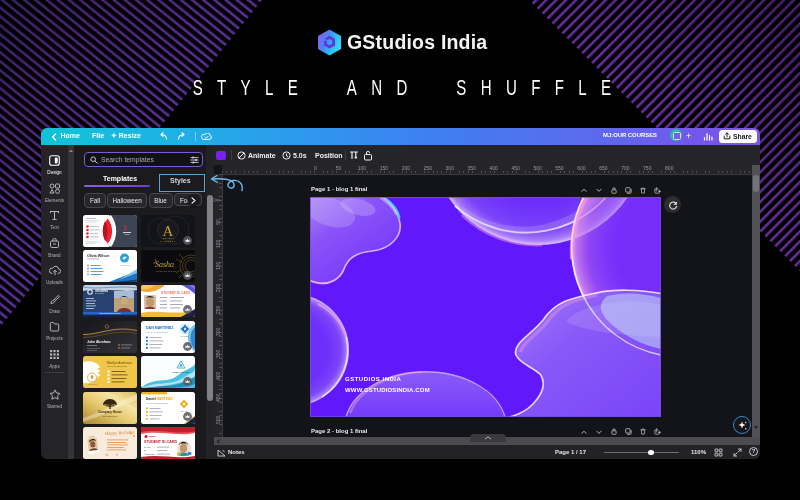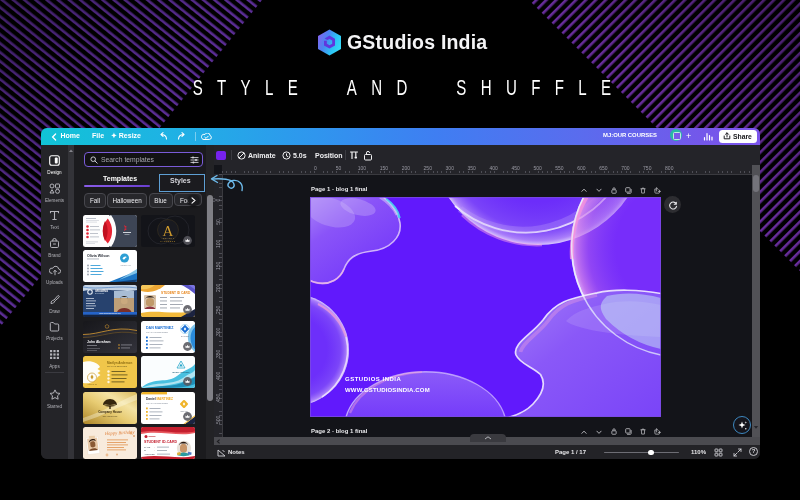--- a/index.html
+++ b/index.html
@@ -521,20 +521,36 @@
     <g fill="#3aa0d8">
           <rect x="7.5" y="15" width="10" height="0.9"></rect>
           <rect x="7.5" y="18" width="12" height="0.9"></rect>
           <rect x="7.5" y="21" width="13" height="0.9"></rect>
           <rect x="7.5" y="24" width="11" height="0.9"></rect>
         </g>
     <path d="M54,21 L54,32 L26,32 Z" fill="#1d76c4"></path>
     <path d="M54,19 L54,23 L36,30 Z" fill="#7fc3e8"></path>
     <path d="M32,32 L54,32 L54,29.5 Z" fill="#123f74"></path>
   </svg></div>
+  <div class="card" style="left:99.5px;top:121.9px"><svg width="54" height="32" viewBox="0 0 54 32">
+    <rect width="54" height="32" fill="#0b0b0d"></rect>
+    <g stroke="#8a6f28" stroke-width="0.5" fill="none">
+      <circle cx="50" cy="16" r="11"></circle>
+          <circle cx="50" cy="16" r="8.5"></circle>
+          <circle cx="50" cy="16" r="6"></circle>
+      <path d="M42,8 L38,4 M41,12 L35,9 M40,20 L35,23 M42,24 L38,28"></path>
+    </g>
+    <text x="14" y="17" font-family="Liberation Serif,serif" font-style="italic" font-size="8" fill="#c8a040">Sasha</text>
+    <path d="M14,9 C16,12 14,14 12,13" stroke="#c8a040" stroke-width="0.5" fill="none"></path>
+    <text x="15" y="21.5" font-size="1.8" fill="#a08638" letter-spacing="0.3">INTERIOR DESIGN</text>
+    <g transform="translate(46.5,25.5)">
+          <circle r="4.4" fill="rgba(88,88,94,.88)"></circle>
+          <path d="M-2,1.2 L-2,-0.9 L-0.9,0 L0,-1.7 L0.9,0 L2,-0.9 L2,1.2 Z" fill="#fff"></path>
+        </g>
+  </svg></div>
 
   <div class="card" style="left:42.3px;top:157.3px"><svg width="54" height="32" viewBox="0 0 54 32">
     <rect width="54" height="32" fill="#27426e"></rect>
     <path d="M0,0 H54 V5 C40,8 20,2 0,6 Z" fill="#d7e4f2" opacity=".9"></path>
     <path d="M0,2 C15,5 35,0 54,3" stroke="#4a7ec0" stroke-width="0.7" fill="none"></path>
     <circle cx="7" cy="7" r="2.8" fill="#e8eef6"></circle>
         <circle cx="7" cy="7" r="1.7" fill="#27426e"></circle>
     <text x="12" y="6.5" font-size="2.6" font-weight="bold" fill="#fff">GROWING</text>
     <text x="12" y="9.3" font-size="1.8" fill="#bcd">BUSINESS</text>
     <rect x="31" y="6" width="20" height="21" fill="#bd9f78"></rect>

